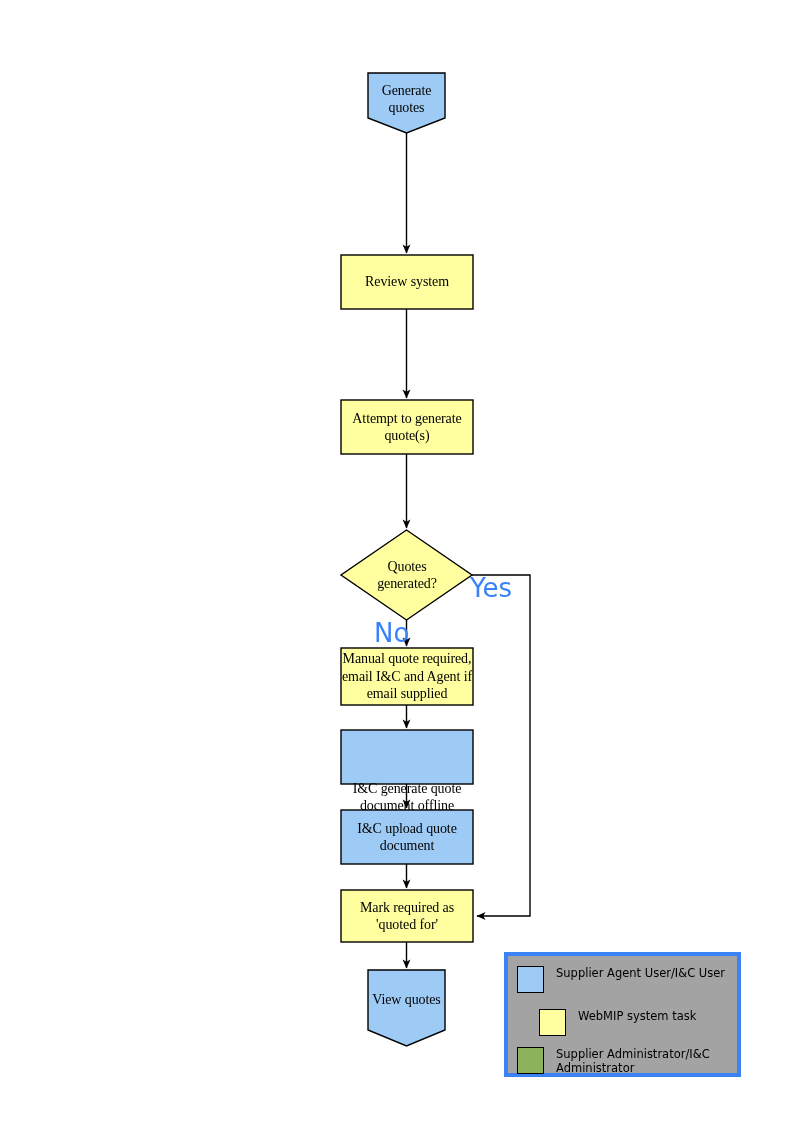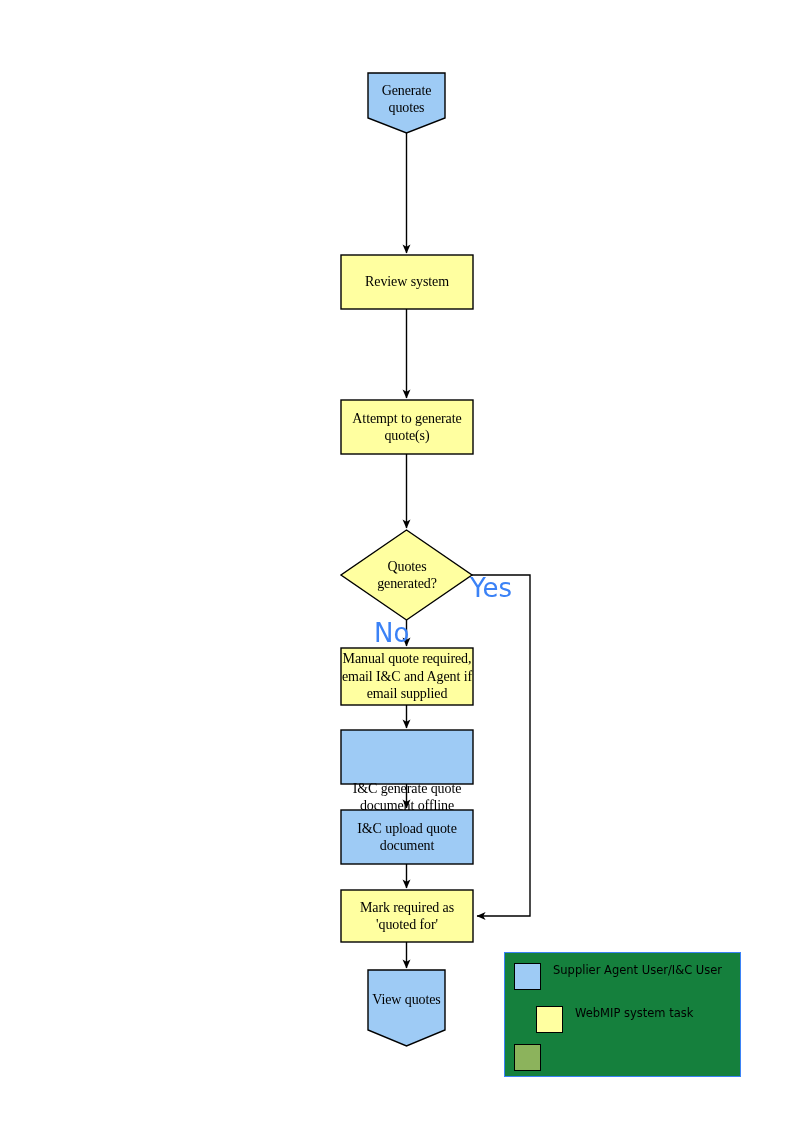--- a/index.html
+++ b/index.html
@@ -40,22 +40,22 @@
     font-size: 26px;
     font-family: "DejaVu Sans", sans-serif;
     line-height: 1;
   }
   .legend-box {
     position: absolute;
     left: 504px;
     top: 952px;
     width: 237px;
     height: 125px;
-    border: 1px solid #3b82f6;
-    background: #15803d;
+    border: 4px solid #3b82f6;
+    background: #a3a3a3;
     box-sizing: border-box;
   }
   .legend-row {
     position: absolute;
     display: flex;
     align-items: flex-start;
     left: 9px;
   }
   .legend-swatch {
     width: 27px;
@@ -163,14 +163,16 @@
   <div class="legend-row" style="top:10px;">
     <span class="legend-swatch" style="background:#9ecbf5;"></span>
     <span class="legend-text">Supplier Agent User/I&amp;C User</span>
   </div>
   <div class="legend-row" style="top:53px;margin-left:22px;">
     <span class="legend-swatch" style="background:#ffffa0;"></span>
     <span class="legend-text">WebMIP system task</span>
   </div>
   <div class="legend-row" style="top:91px;">
     <span class="legend-swatch" style="background:#8cb35c;"></span>
+    <span class="legend-text">Supplier Administrator/I&amp;C
+Administrator</span>
   </div>
 </div>
 
 </body></html>

